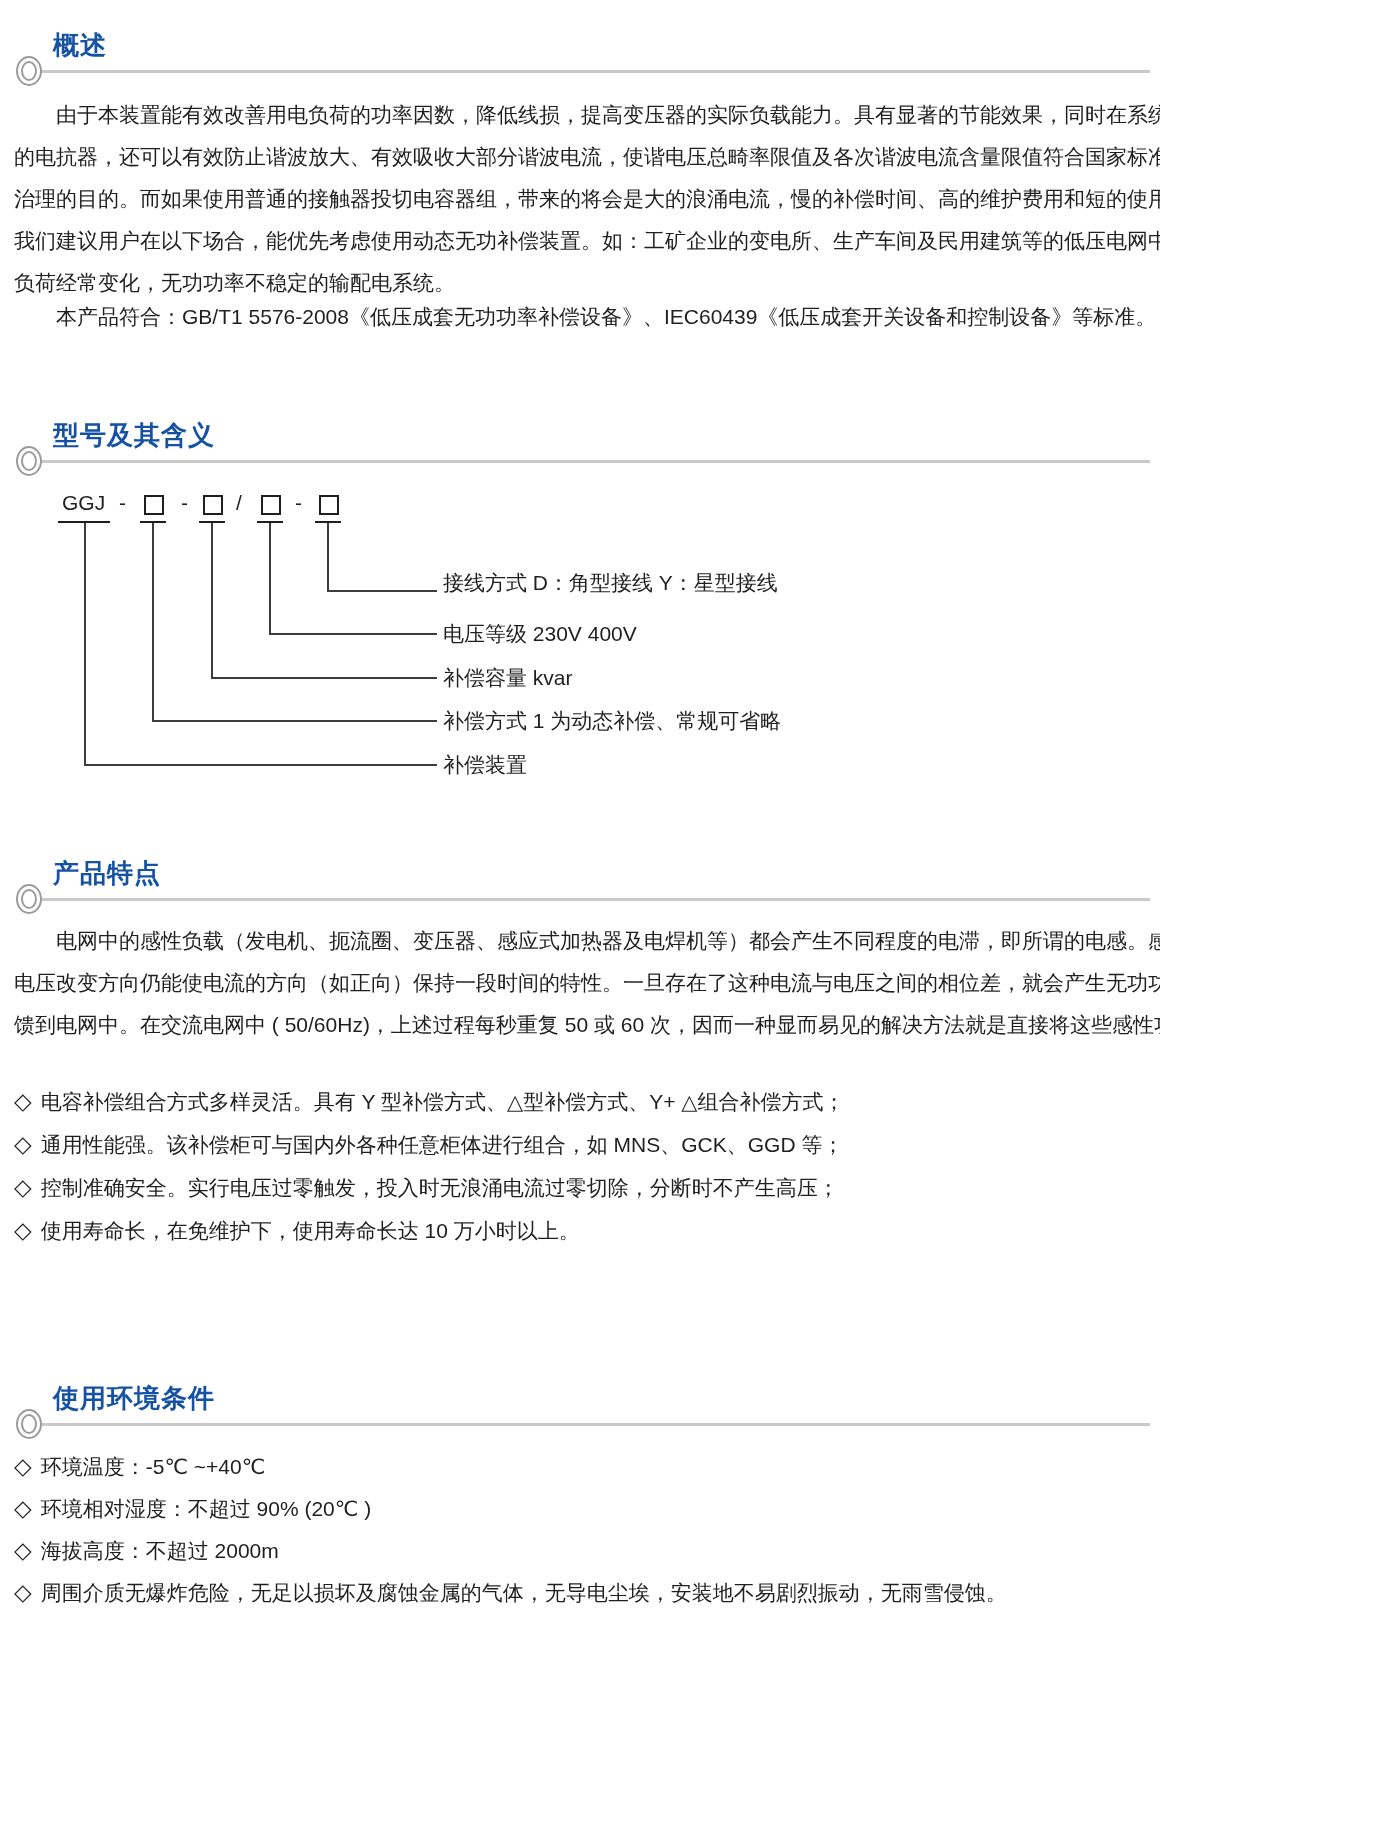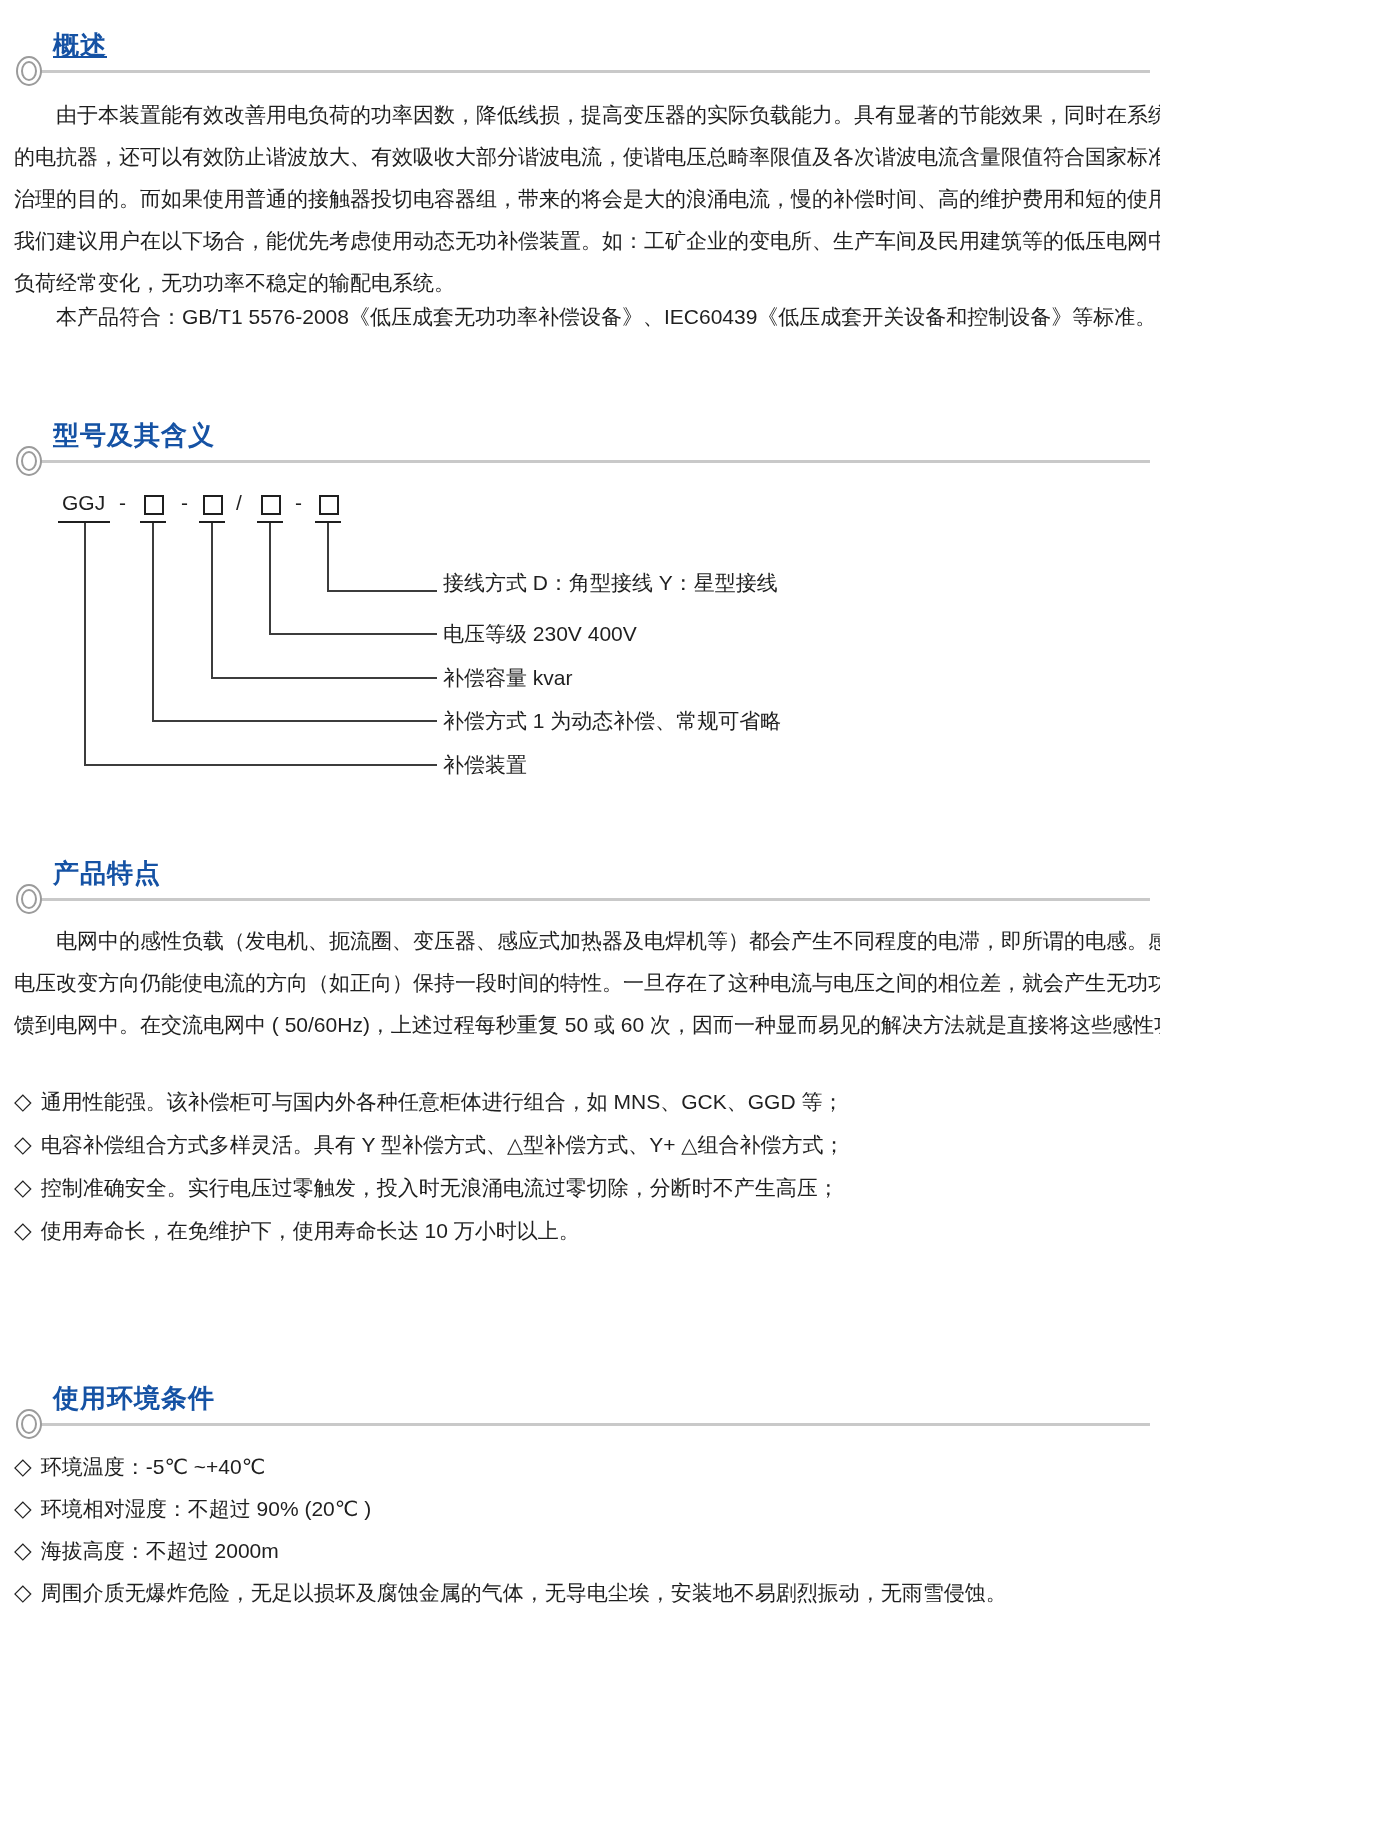--- a/index.html
+++ b/index.html
@@ -51,21 +51,21 @@
   .ul{position:absolute;height:2px;background:var(--ink);}
   .vl{position:absolute;width:2px;background:var(--line);}
   .hl{position:absolute;height:2px;background:var(--line);}
   .mlabel{position:absolute;left:443px;height:28px;line-height:28px;font-size:21px;white-space:nowrap;}
 </style>
 </head>
 <body>
 
 <div class="page">
 
-  <div class="sec-title" style="top:28px;text-decoration:underline;">概述</div>
+  <div class="sec-title" style="top:28px;">概述</div>
   <div class="rule" style="top:70px;"></div>
   <div class="ring-outer" style="top:56px;">
       <div class="ring-inner"></div>
     </div>
 
   <div class="textblock" style="top:94px;">
     <div class="jline indent">由于本装置能有效改善用电负荷的功率因数，降低线损，提高变压器的实际负载能力。具有显著的节能效果，同时在系统中采用特定</div>
     <div class="jline">的电抗器，还可以有效防止谐波放大、有效吸收大部分谐波电流，使谐电压总畸率限值及各次谐波电流含量限值符合国家标准，达到谐波</div>
     <div class="jline">治理的目的。而如果使用普通的接触器投切电容器组，带来的将会是大的浪涌电流，慢的补偿时间、高的维护费用和短的使用寿命，因此，</div>
     <div class="jline">我们建议用户在以下场合，能优先考虑使用动态无功补偿装置。如：工矿企业的变电所、生产车间及民用建筑等的低压电网中，特别适合</div>
@@ -121,22 +121,22 @@
       <div class="ring-inner"></div>
     </div>
 
   <div class="textblock" style="top:920px;">
     <div class="jline indent">电网中的感性负载（发电机、扼流圈、变压器、感应式加热器及电焊机等）都会产生不同程度的电滞，即所谓的电感。感性负载具有</div>
     <div class="jline">电压改变方向仍能使电流的方向（如正向）保持一段时间的特性。一旦存在了这种电流与电压之间的相位差，就会产生无功功率，并被反</div>
     <div class="jline">馈到电网中。在交流电网中 ( 50/60Hz)，上述过程每秒重复 50 或 60 次，因而一种显而易见的解决方法就是直接将这些感性功率电能（无</div>
   </div>
 
   <div class="textblock bullets" style="top:1080px;">
+    <div class="brow"><span class="diamond">◇</span><span>电容补偿组合方式多样灵活。具有 Y 型补偿方式、△型补偿方式、Y+ △组合补偿方式；</span></div>
     <div class="brow"><span class="diamond">◇</span><span>通用性能强。该补偿柜可与国内外各种任意柜体进行组合，如 MNS、GCK、GGD 等；</span></div>
-    <div class="brow"><span class="diamond">◇</span><span>电容补偿组合方式多样灵活。具有 Y 型补偿方式、△型补偿方式、Y+ △组合补偿方式；</span></div>
     <div class="brow"><span class="diamond">◇</span><span>控制准确安全。实行电压过零触发，投入时无浪涌电流过零切除，分断时不产生高压；</span></div>
     <div class="brow"><span class="diamond">◇</span><span>使用寿命长，在免维护下，使用寿命长达 10 万小时以上。</span></div>
   </div>
 
   <div class="sec-title" style="top:1381px;">使用环境条件</div>
   <div class="rule" style="top:1423px;"></div>
   <div class="ring-outer" style="top:1409px;">
       <div class="ring-inner"></div>
     </div>
 

